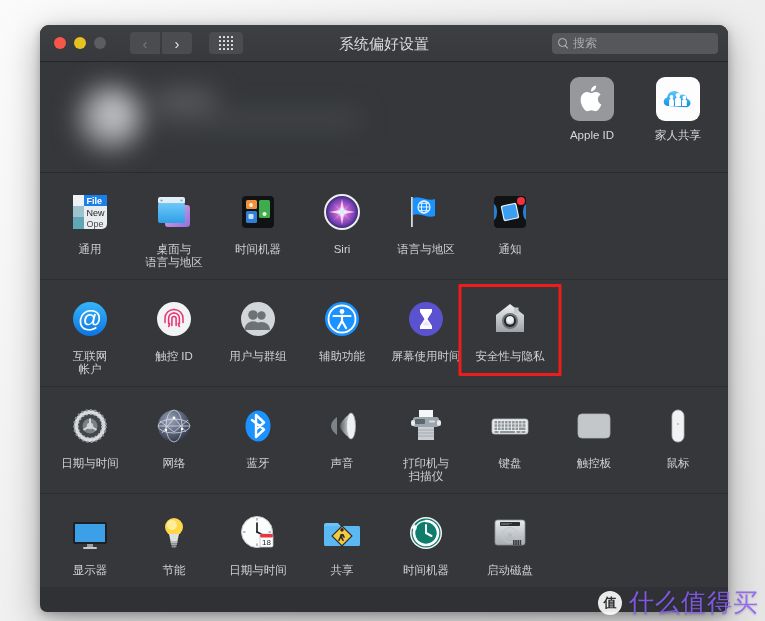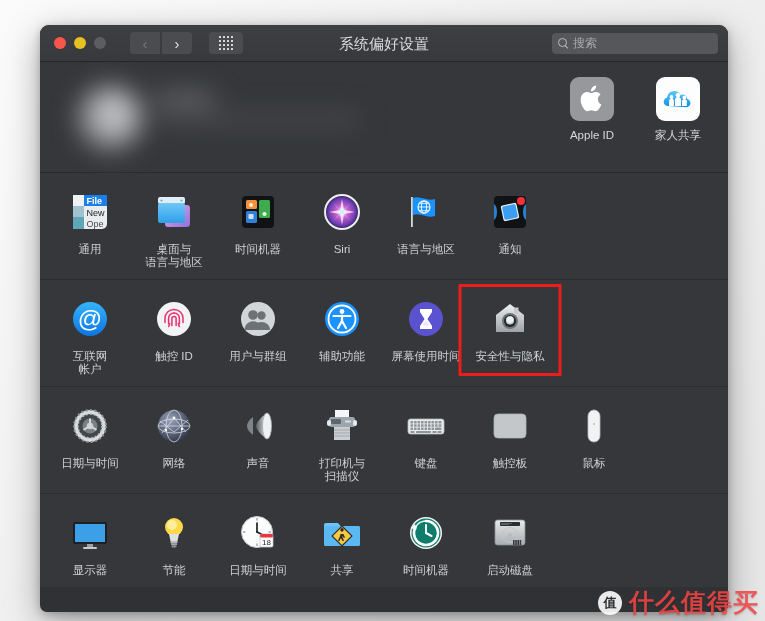--- a/index.html
+++ b/index.html
@@ -182,21 +182,21 @@
     z-index: 40;
   }
   #wm-badge {
     width: 24px; height: 24px; border-radius: 50%;
     background: #ffffff; color: #2d2f32;
     display: flex; align-items: center; justify-content: center;
     font-size: 13px; font-weight: bold;
     opacity: 0.9;
   }
   #wm-text {
-    color: #ef4444; font-size: 25px; font-weight: bold;
+    color: #8b5cf6; font-size: 25px; font-weight: normal;
     letter-spacing: 1px;
     opacity: 0.88;
     text-shadow: 0 1px 2px rgba(0,0,0,0.25);
     text-align: right;
   }
 </style>
 </head>
 <body>
 
 <div id="window">
@@ -550,20 +550,29 @@
                 <path d="M6 22 L38 22"></path>
               </g>
               <circle cx="22" cy="14" r="1.4" fill="#fff"></circle>
               <circle cx="14" cy="26" r="1.2" fill="#fff"></circle>
               <circle cx="30" cy="25" r="1.2" fill="#fff"></circle>
             </svg>
           </div>
           <div class="lbl">网络</div>
         </div>
 
+        <div class="cell">
+          <div class="icon-wrap">
+            <svg width="44" height="44" viewBox="0 0 44 44">
+              <ellipse cx="22" cy="22" rx="12.5" ry="15.5" fill="#1a92ff"></ellipse>
+              <path d="M20 11 L28 18.5 L20 25.5 L20 11 Z M20 18.5 L20 33 L28 25.5 L16 16" fill="none" stroke="#fff" stroke-width="2.4" stroke-linejoin="round" stroke-linecap="round"></path>
+            </svg>
+          </div>
+          <div class="lbl">蓝牙</div>
+        </div>
 
         <div class="cell">
           <div class="icon-wrap">
             <svg width="44" height="44" viewBox="0 0 44 44">
               <defs>
                 <linearGradient id="sndg" x1="0" y1="0" x2="1" y2="0">
                   <stop offset="0" stop-color="#5a5f63"></stop>
                     <stop offset="1" stop-color="#e8ebed"></stop>
                 </linearGradient>
               </defs>

